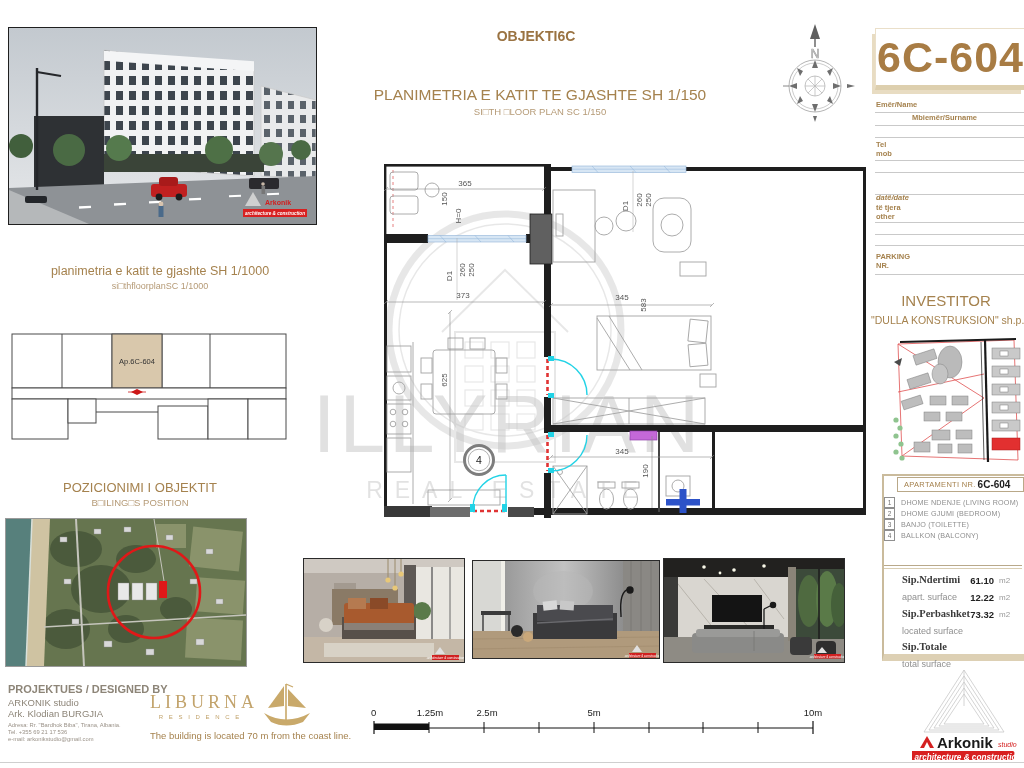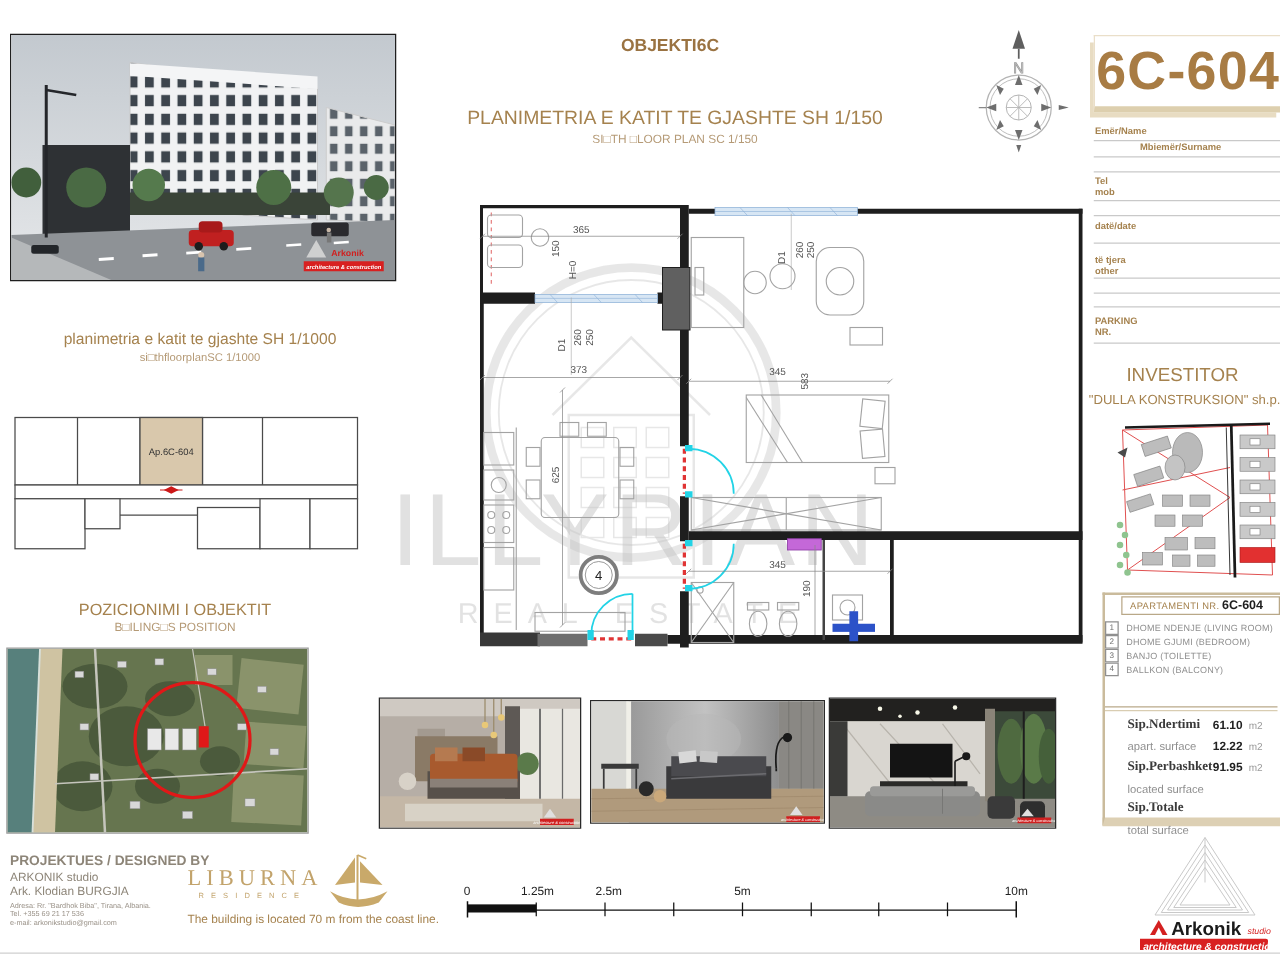--- a/index.html
+++ b/index.html
@@ -143,21 +143,21 @@
   <div>
     <div class="abs flabel" style="left:876px;top:101px;">Emër/Name</div>
     <div class="abs fline" style="top:112px;"></div>
     <div class="abs flabel" style="left:912px;top:114px;">Mbiemër/Surname</div>
     <div class="abs fline" style="top:125px;"></div>
     <div class="abs fline" style="top:137px;"></div>
     <div class="abs flabel" style="left:876px;top:141px;">Tel</div>
     <div class="abs flabel" style="left:876px;top:150px;">mob</div>
     <div class="abs fline" style="top:160px;"></div>
     <div class="abs fline" style="top:172px;"></div>
-    <div class="abs flabel" style="left:876px;top:177px;">datë/date</div>
+    <div class="abs flabel" style="left:876px;top:194px;font-style:italic;">datë/date</div>
     <div class="abs fline" style="top:194px;"></div>
     <div class="abs flabel" style="left:876px;top:204px;">të tjera</div>
     <div class="abs flabel" style="left:876px;top:213px;">other</div>
     <div class="abs fline" style="top:222px;"></div>
     <div class="abs fline" style="top:234px;"></div>
     <div class="abs fline" style="top:245px;"></div>
     <div class="abs flabel" style="left:876px;top:253px;">PARKING</div>
     <div class="abs flabel" style="left:876px;top:262px;">NR.</div>
     <div class="abs fline" style="top:274px;"></div>
   </div>
@@ -246,21 +246,21 @@
   <div class="abs" style="left:884px;top:565px;width:138px;border-top:1px solid #b9a98a;"></div>
   <div class="abs" style="left:884px;top:568px;width:138px;border-top:1px solid #d9cdb2;"></div>
   <div>
     <div class="abs surf-label-serif" style="left:902px;top:574px;">Sip.Ndertimi</div>
     <div class="abs surf-val" style="left:962px;top:575px;width:32px;text-align:right;">61.10</div>
     <div class="abs surf-unit" style="left:999px;top:576px;">m2</div>
     <div class="abs surf-label-sans" style="left:902px;top:592px;">apart. surface</div>
     <div class="abs surf-val" style="left:962px;top:592px;width:32px;text-align:right;">12.22</div>
     <div class="abs surf-unit" style="left:999px;top:593px;">m2</div>
     <div class="abs surf-label-serif" style="left:902px;top:608px;">Sip.Perbashket</div>
-    <div class="abs surf-val" style="left:962px;top:609px;width:32px;text-align:right;">91.95</div>
+    <div class="abs surf-val" style="left:962px;top:609px;width:32px;text-align:right;">73.32</div>
     <div class="abs surf-unit" style="left:999px;top:610px;">m2</div>
     <div class="abs surf-label-sans" style="left:902px;top:626px;">located surface</div>
     <div class="abs surf-label-serif" style="left:902px;top:641px;">Sip.Totale</div>
     <div class="abs surf-label-sans" style="left:902px;top:659px;">total surface</div>
   </div>
 
   <div class="abs ctr h-tan" style="left:30px;top:264px;width:260px;font-size:12.5px;">planimetria e katit te gjashte SH 1/1000</div>
   <div class="abs" style="left:30px;top:281px;width:260px;display:flex;justify-content:center;">
     <span class="h-tanlight" style="font-size:9px;">si□thfloorplan</span>
     <span class="h-tanlight" style="font-size:9px;">SC 1/1000</span>

